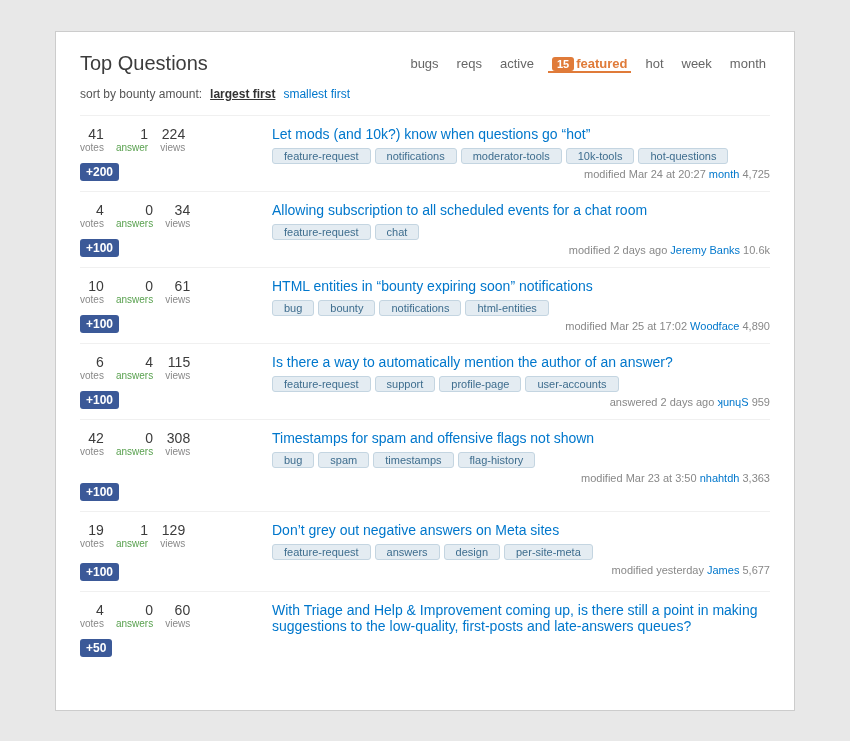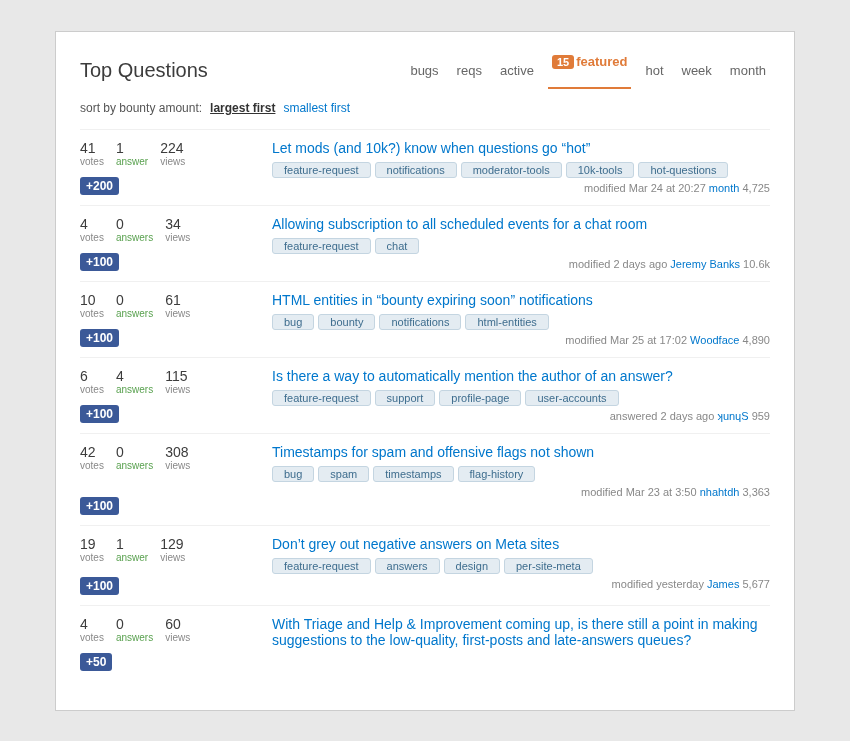--- a/index.html
+++ b/index.html
@@ -41,21 +41,21 @@
       color: #666;
       cursor: pointer;
       font-size: 13px;
       padding: 2px 4px;
       text-decoration: none;
     }
     .nav-tab.active-tab {
       color: #e07b39;
       border-bottom: 2px solid #e07b39;
       font-weight: bold;
-      padding-bottom: 18px;
+      padding-bottom: 0;
     }
     .badge-num {
       background: #e07b39;
       color: #fff;
       border-radius: 3px;
       padding: 1px 5px;
       font-size: 11px;
       margin-right: 2px;
     }
     .sort-bar {
@@ -79,21 +79,21 @@
     .question-item {
       display: flex;
       align-items: flex-start;
       padding: 10px 0;
       border-top: 1px solid #f0f0f0;
       gap: 12px;
     }
     .stat-block {
       display: flex;
       flex-direction: column;
-      align-items: flex-start;
+      align-items: flex-end;
       margin-right: 2px;
     }
     .stat-num {
       font-size: 14px;
       color: #3c3c3c;
     }
     .stat-label {
       font-size: 10px;
       color: #888;
     }

